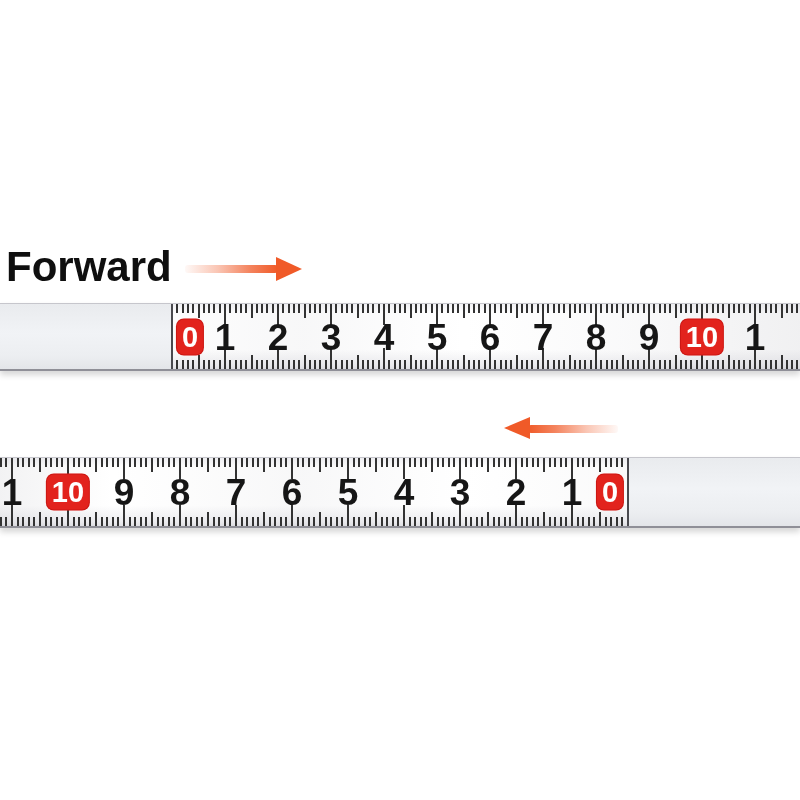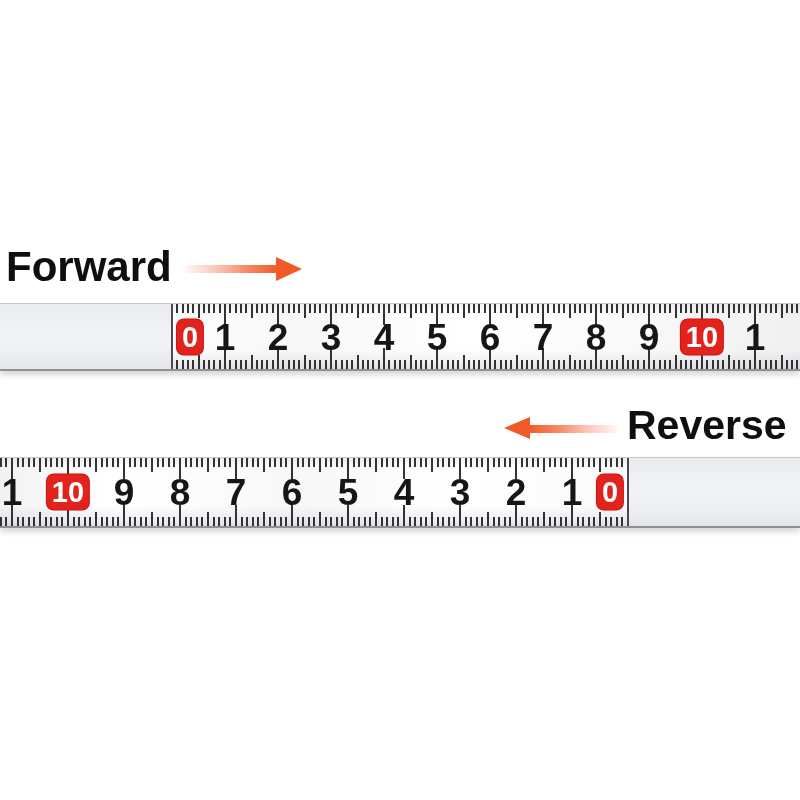--- a/index.html
+++ b/index.html
@@ -326,21 +326,20 @@
         <div class="num" style="left: 649px;">9</div>
         <div class="num boxed" style="left: 702px;">10</div>
         <div class="num" style="left: 755px;">1</div>
       </div>
   </div>
 
   <div id="arrow-reverse" class="arrow">
     <div class="shaft"></div>
     <div class="head"></div>
   </div>
-  <div id="reverse-label" class="dir-label">Reverse</div>
 
   <div id="ruler-reverse" class="ruler">
     <div class="sheen"></div>
     <div class="blank"></div>
     <div class="ticks">
         <div class="tick major top" style="left: 627px;"></div>
         <div class="tick major bottom" style="left: 627px;"></div>
         <div class="tick minor top" style="left: 621.4px;"></div>
         <div class="tick minor bottom" style="left: 621.4px;"></div>
         <div class="tick minor top" style="left: 615.8px;"></div>

